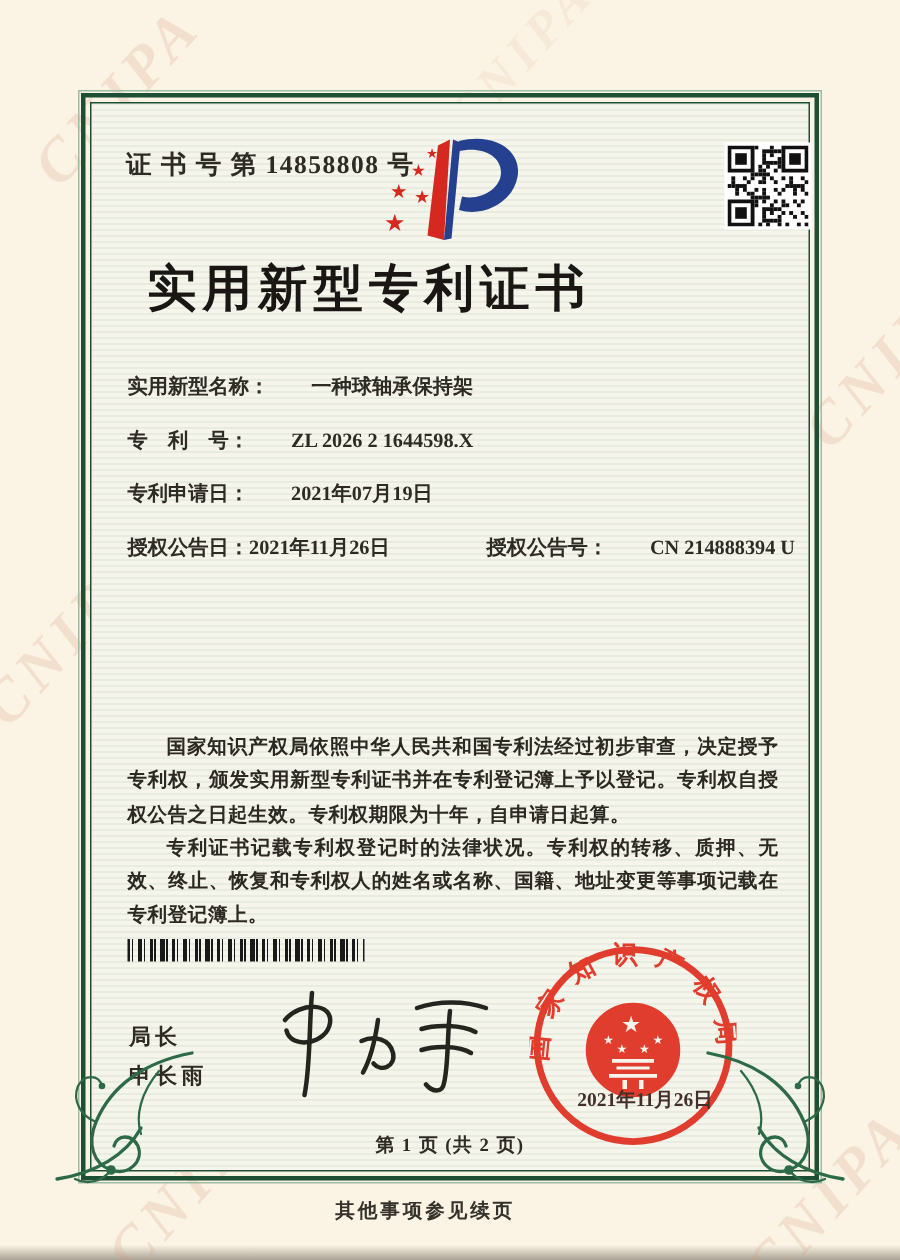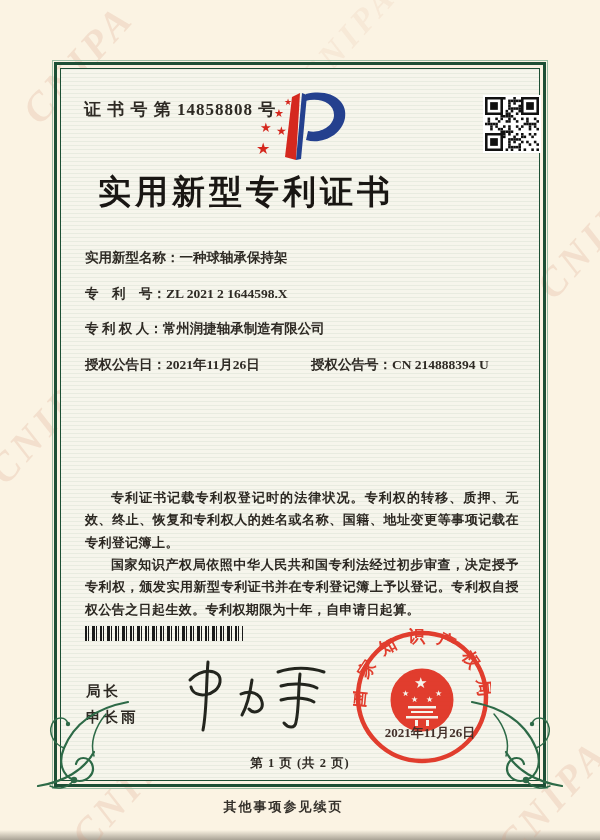--- a/index.html
+++ b/index.html
@@ -26,21 +26,21 @@
       repeating-linear-gradient(180deg, rgba(110,150,120,.10) 0 1px, rgba(255,255,255,0) 1px 4px),
       #f6f5ec;}
   
   .content{position:absolute;inset:0;z-index:5;}
   .certno{position:absolute;left:84px;top:98px;font-size:17px;font-weight:700;letter-spacing:1px;}
   .logo{position:absolute;left:248px;top:88px;width:104px;height:80px;}
   .qr{position:absolute;left:483px;top:95px;width:54px;height:54px;background:#fff;padding:2px;}
   .title{position:absolute;left:0;width:492px;top:170px;text-align:center;
     font-size:33px;font-weight:700;letter-spacing:4px;color:#191613;}
   .fields{position:absolute;left:85px;top:240px;width:445px;}
-  .frow{height:35.8px;display:flex;align-items:center;font-size:13.5px;font-weight:600;}
+  .frow{height:35.8px;display:flex;align-items:center;font-size:13.5px;font-weight:600;gap:28px;}
   .frow .lbl{white-space:pre;}
   .frow .val{white-space:pre;}
   .pair1{width:226px;display:flex;}
   .paras{position:absolute;left:85px;top:487px;width:434px;
     font-size:13px;line-height:1.72;text-align:justify;font-weight:600;color:#2c2822;}
   .paras p{margin:0;text-indent:2em;letter-spacing:.4px;}
   .barcode{position:absolute;left:85px;top:626px;width:158px;height:15px;
     background:repeating-linear-gradient(90deg,
       #191919 0 2px, rgba(0,0,0,0) 2px 3px,
       #191919 3px 4px, rgba(0,0,0,0) 4px 7px,
@@ -214,39 +214,39 @@
 
   <div class="title">实用新型专利证书</div>
 
   <div class="fields">
     <div class="frow">
       <span class="lbl">实用新型名称：</span>
       <span class="val">一种球轴承保持架</span>
     </div>
     <div class="frow">
       <span class="lbl">专　利　号：</span>
-      <span class="val">ZL 2021 2 1644598.X</span>
+      <span class="val">ZL 2026 2 1644598.X</span>
     </div>
     <div class="frow">
-      <span class="lbl">专 利 权 人：</span>
-      <span class="val">常州润捷轴承制造有限公司</span>
+      <span class="lbl">专利申请日：</span>
+      <span class="val">2021年07月19日</span>
     </div>
     <div class="frow">
       <span class="pair1">
         <span class="lbl">授权公告日：</span>
         <span class="val">2021年11月26日</span>
       </span>
       <span class="lbl">授权公告号：</span>
       <span class="val">CN 214888394 U</span>
     </div>
   </div>
 
   <div class="paras">
+    <p>国家知识产权局依照中华人民共和国专利法经过初步审查，决定授予专利权，颁发实用新型专利证书并在专利登记簿上予以登记。专利权自授权公告之日起生效。专利权期限为十年，自申请日起算。</p>
     <p>专利证书记载专利权登记时的法律状况。专利权的转移、质押、无效、终止、恢复和专利权人的姓名或名称、国籍、地址变更等事项记载在专利登记簿上。</p>
-    <p>国家知识产权局依照中华人民共和国专利法经过初步审查，决定授予专利权，颁发实用新型专利证书并在专利登记簿上予以登记。专利权自授权公告之日起生效。专利权期限为十年，自申请日起算。</p>
   </div>
 
   <div class="barcode"></div>
 
   <div class="sig-title">局长</div>
   <div class="sig-name">申长雨</div>
 
   <svg class="sig-script" viewBox="0 0 165 90">
     <g stroke="#23251e" stroke-width="3" fill="none" stroke-linecap="round">
       <path d="M30,10 C28,32 29,58 25,78"></path>

